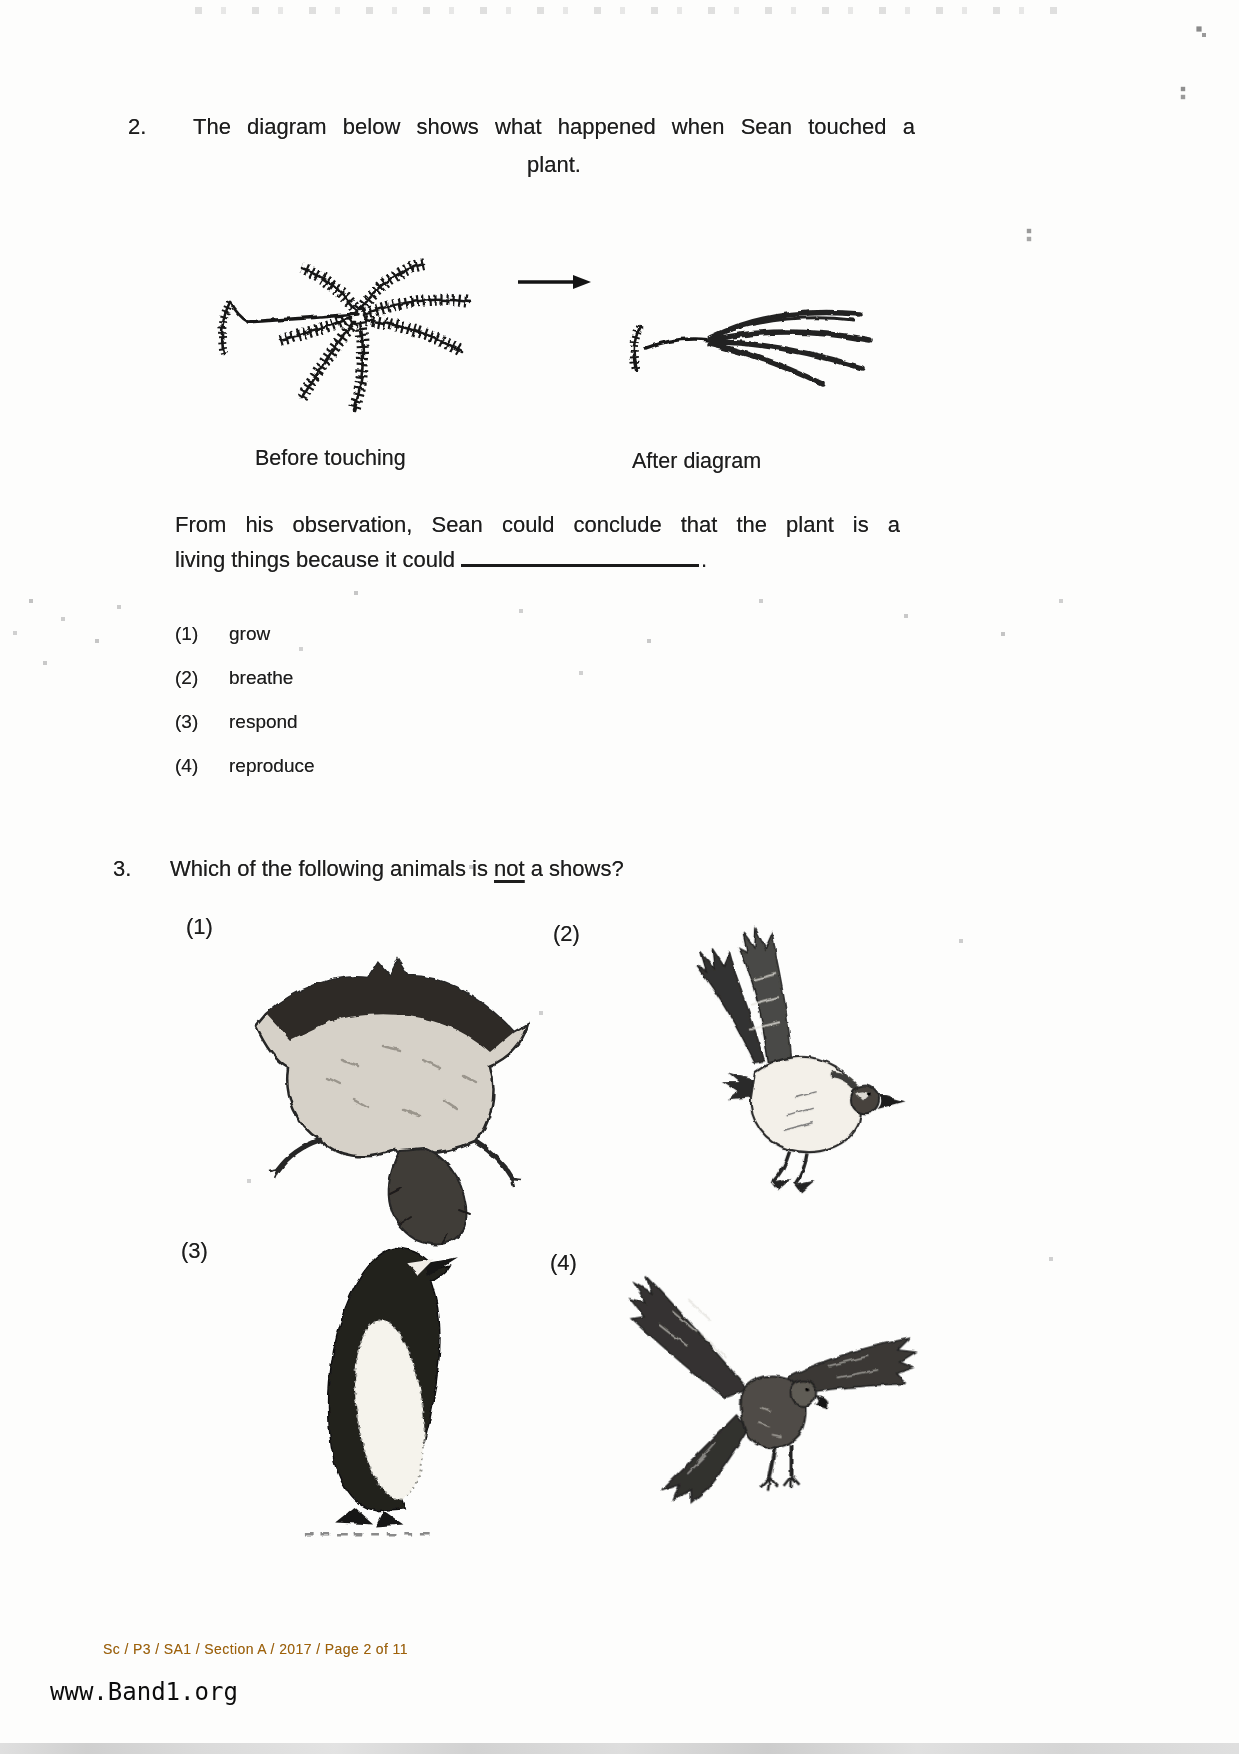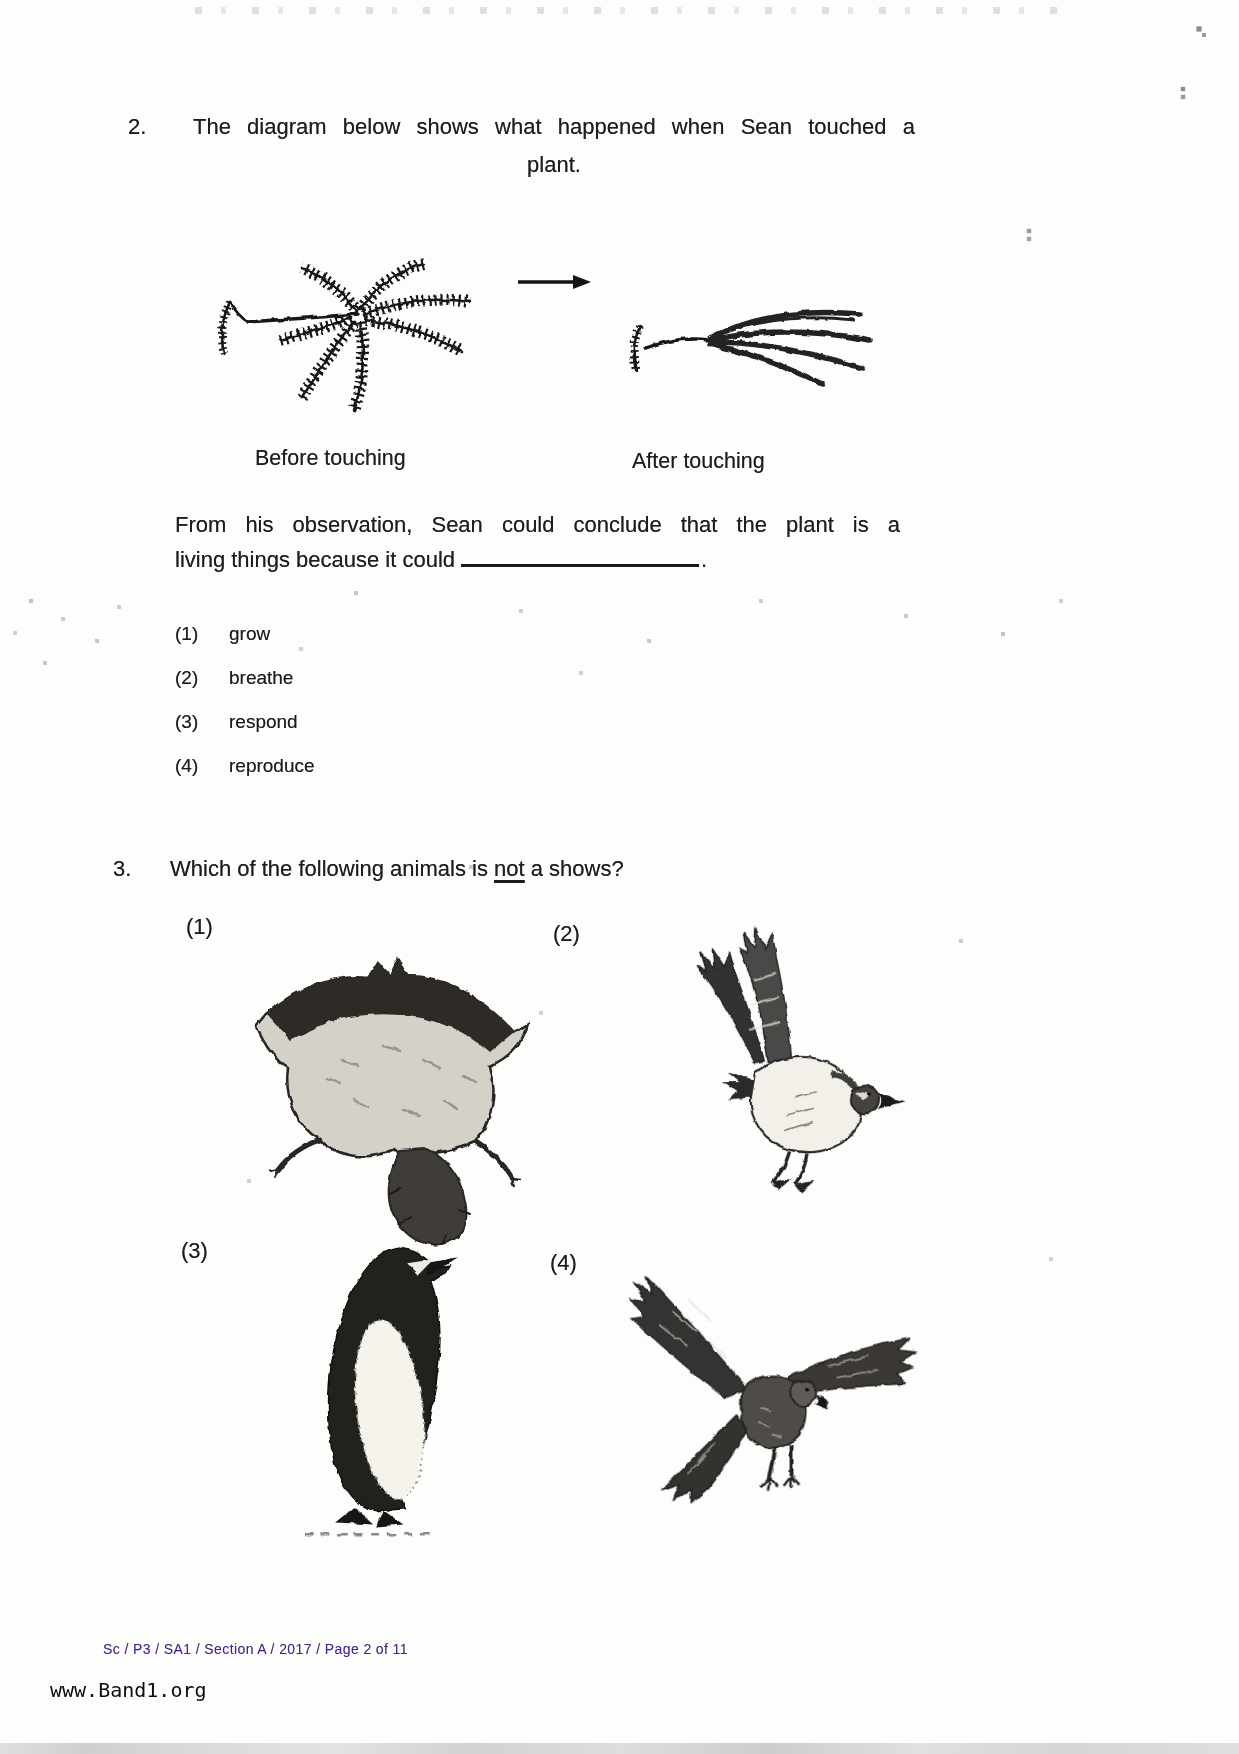--- a/index.html
+++ b/index.html
@@ -16,22 +16,22 @@
   .qtext{font-size:22px;line-height:30px;color:#1d1d1d;text-shadow:0 0 .6px rgba(20,20,20,.65);}
   .justify-last{text-align:justify;text-align-last:justify;}
   .center{text-align:center;}
   .opt-row{font-size:19px;line-height:28px;text-shadow:0 0 .6px rgba(20,20,20,.6);}
   .opt-num{display:inline-block;width:46px;}
   .opt-label{display:inline-block;margin-left:8px;}
   .fig-label{font-size:21.5px;text-shadow:0 0 .6px rgba(20,20,20,.6);}
   .q-emph{font-weight:400;text-decoration:underline;text-decoration-thickness:2.5px;text-underline-offset:4px;}
   .blank-line{display:inline-block;width:238px;height:20px;border-bottom:3px solid #1a1a1a;vertical-align:baseline;margin:0 2px 0 6px;}
   .mcq-label{font-size:22px;text-shadow:0 0 .6px rgba(20,20,20,.6);}
-  .footer-ref{font-size:14px;color:#4c1d95;letter-spacing:.4px;text-shadow:0 0 .5px rgba(120,120,120,.5);}
-  .footer-site{font-family:"DejaVu Sans Mono", monospace;font-size:20px;color:#0c0c0c;}
+  .footer-ref{font-size:14px;color:#a16207;letter-spacing:.4px;text-shadow:0 0 .5px rgba(120,120,120,.5);}
+  .footer-site{font-family:"DejaVu Sans Mono", monospace;font-size:24px;color:#0c0c0c;}
   .bottom-bar{
     width:1239px;height:11px;
     background:linear-gradient(90deg,#dadada 0%,#c7c7c7 7%,#d4d4d4 16%,#dedede 27%,#cacaca 38%,#d8d8d8 50%,#c4c4c4 62%,#dbdbdb 74%,#cecece 86%,#dadada 100%);
     opacity:.85;
   }
   .top-noise{
     width:880px;height:7px;opacity:.30;
     background:repeating-linear-gradient(90deg,#9a9a9a 0 7px,transparent 7px 26px,#b5b5b5 26px 31px,transparent 31px 57px);
   }
   .specks{width:2px;height:2px;background:transparent;
@@ -125,21 +125,21 @@
       <path class="stem" d="M24,58 Q54,46 88,50"></path>
       <path class="leaf-closed" d="M88,48 Q152,16 238,24"></path>
       <path class="leaf-closed" d="M90,50 Q160,34 248,50"></path>
       <path class="leaf-closed" d="M90,52 Q158,52 240,78"></path>
       <path class="leaf-closed" d="M88,54 Q142,66 200,94"></path>
       <path class="leaf-closed-thin" d="M96,44 Q160,22 232,30"></path>
     </g>
   </svg>
 
   <div class="abs fig-label" style="left:255px;top:446px">Before touching</div>
-  <div class="abs fig-label" style="left:632px;top:449px">After touching</div>
+  <div class="abs fig-label" style="left:632px;top:449px">After diagram</div>
 
   <div class="abs qtext justify-last" style="left:175px;top:510px;width:725px">From his observation, Sean could conclude that the plant is a</div>
   <div class="abs qtext" style="left:175px;top:544px;width:760px">
     <span>living things because it could</span><span class="blank-line"></span><span>.</span>
   </div>
 
   <div class="abs opt-row" style="left:175px;top:620px">
     <span class="opt-num">(1)</span><span class="opt-label">grow</span>
   </div>
   <div class="abs opt-row" style="left:175px;top:664px">

